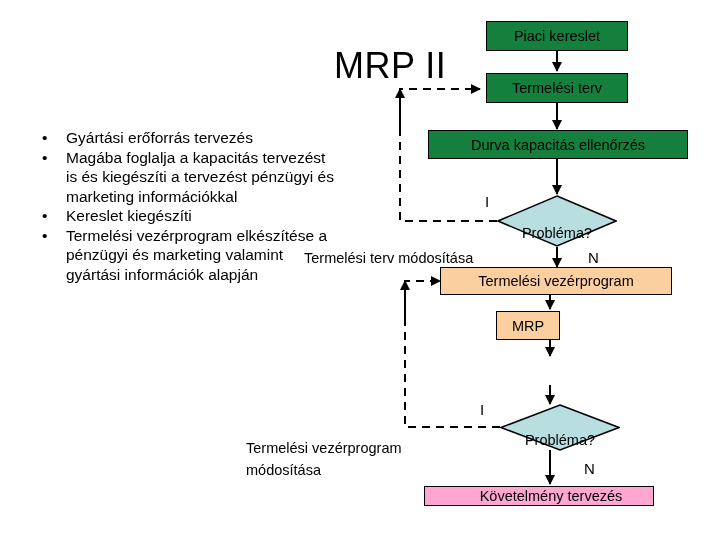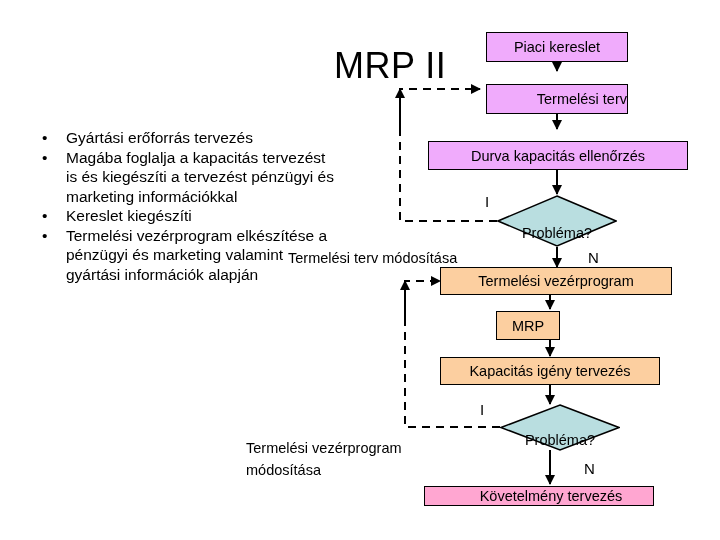--- a/index.html
+++ b/index.html
@@ -57,21 +57,21 @@
     position: absolute;
     box-sizing: border-box;
     border: 1px solid #000000;
     display: flex;
     align-items: center;
     justify-content: center;
     font-size: 14.5px;
     line-height: 16px;
     white-space: nowrap;
   }
-  .node.fill-yellow  { background: #f0abfc; margin-top: 11px; }
+  .node.fill-yellow  { background: #15803d; }
   .node.fill-orange  { background: #fccfa0; }
   .node.fill-pink    { background: #ffa6d1; }
 
   .diamond-wrap {
     position: absolute;
   }
   .diamond-wrap svg {
     position: absolute;
     left: 0;
     top: 0;
@@ -180,21 +180,21 @@
     <div class="bullet-item">
       <span class="dot">•</span>
       <span>Termelési vezérprogram elkészítése a pénzügyi és marketing valamint gyártási információk alapján</span>
     </div>
   </div>
 
   <div class="node fill-yellow" style="left:486px; top:21px; width:142px; height:30px;">
     <span>Piaci kereslet</span>
   </div>
 
-  <div class="node fill-yellow" style="left:486px; top:73px; width:142px; height:30px;justify-content:flex-end;">
+  <div class="node fill-yellow" style="left:486px; top:73px; width:142px; height:30px;">
     <span>Termelési terv</span>
   </div>
 
   <div class="node fill-yellow" style="left:428px; top:130px; width:260px; height:29px;">
     <span>Durva kapacitás ellenőrzés</span>
   </div>
 
   <div class="diamond-wrap" style="left:497px; top:195px; width:120px; height:52px;">
     <svg width="120" height="52" viewBox="0 0 120 52">
       <polygon points="60,1 119,26 60,51 1,26" fill="#b9dee0" stroke="#000000" stroke-width="1.5"></polygon>
@@ -203,42 +203,39 @@
   </div>
 
   <div class="node fill-orange" style="left:440px; top:267px; width:232px; height:28px;">
     <span>Termelési vezérprogram</span>
   </div>
 
   <div class="node fill-orange" style="left:496px; top:311px; width:64px; height:29px;">
     <span>MRP</span>
   </div>
 
-  <div class="node fill-orange" style="left:440px; top:357px; width:220px; height:28px;">
-    <span>Kapacitás igény tervezés</span>
-  </div>
 
   <div class="diamond-wrap" style="left:500px; top:404px; width:120px; height:47px;">
     <svg width="120" height="47" viewBox="0 0 120 47">
       <polygon points="60,1 119,23.5 60,46 1,23.5" fill="#b9dee0" stroke="#000000" stroke-width="1.5"></polygon>
     </svg>
     <div class="diamond-label">Probléma?</div>
   </div>
 
   <div class="node fill-pink" style="left:424px; top:486px; width:230px; height:20px;padding-left:24px;">
     <span>Követelmény tervezés</span>
   </div>
 
   <div class="branch-label" style="left:485px; top:194px;">I</div>
 
   <div class="branch-label" style="left:588px; top:250px;">N</div>
 
   <div class="branch-label" style="left:480px; top:402px;">I</div>
 
   <div class="branch-label" style="left:584px; top:461px;">N</div>
 
-  <div class="free-label" style="left:288px; top:249px;">Termelési terv módosítása</div>
+  <div class="free-label" style="left:304px; top:249px;">Termelési terv módosítása</div>
 
   <div class="free-label" style="left:246px; top:439px;">Termelési vezérprogram</div>
 
   <div class="free-label" style="left:246px; top:461px;">módosítása</div>
 
 </div>
 
 </body></html>

